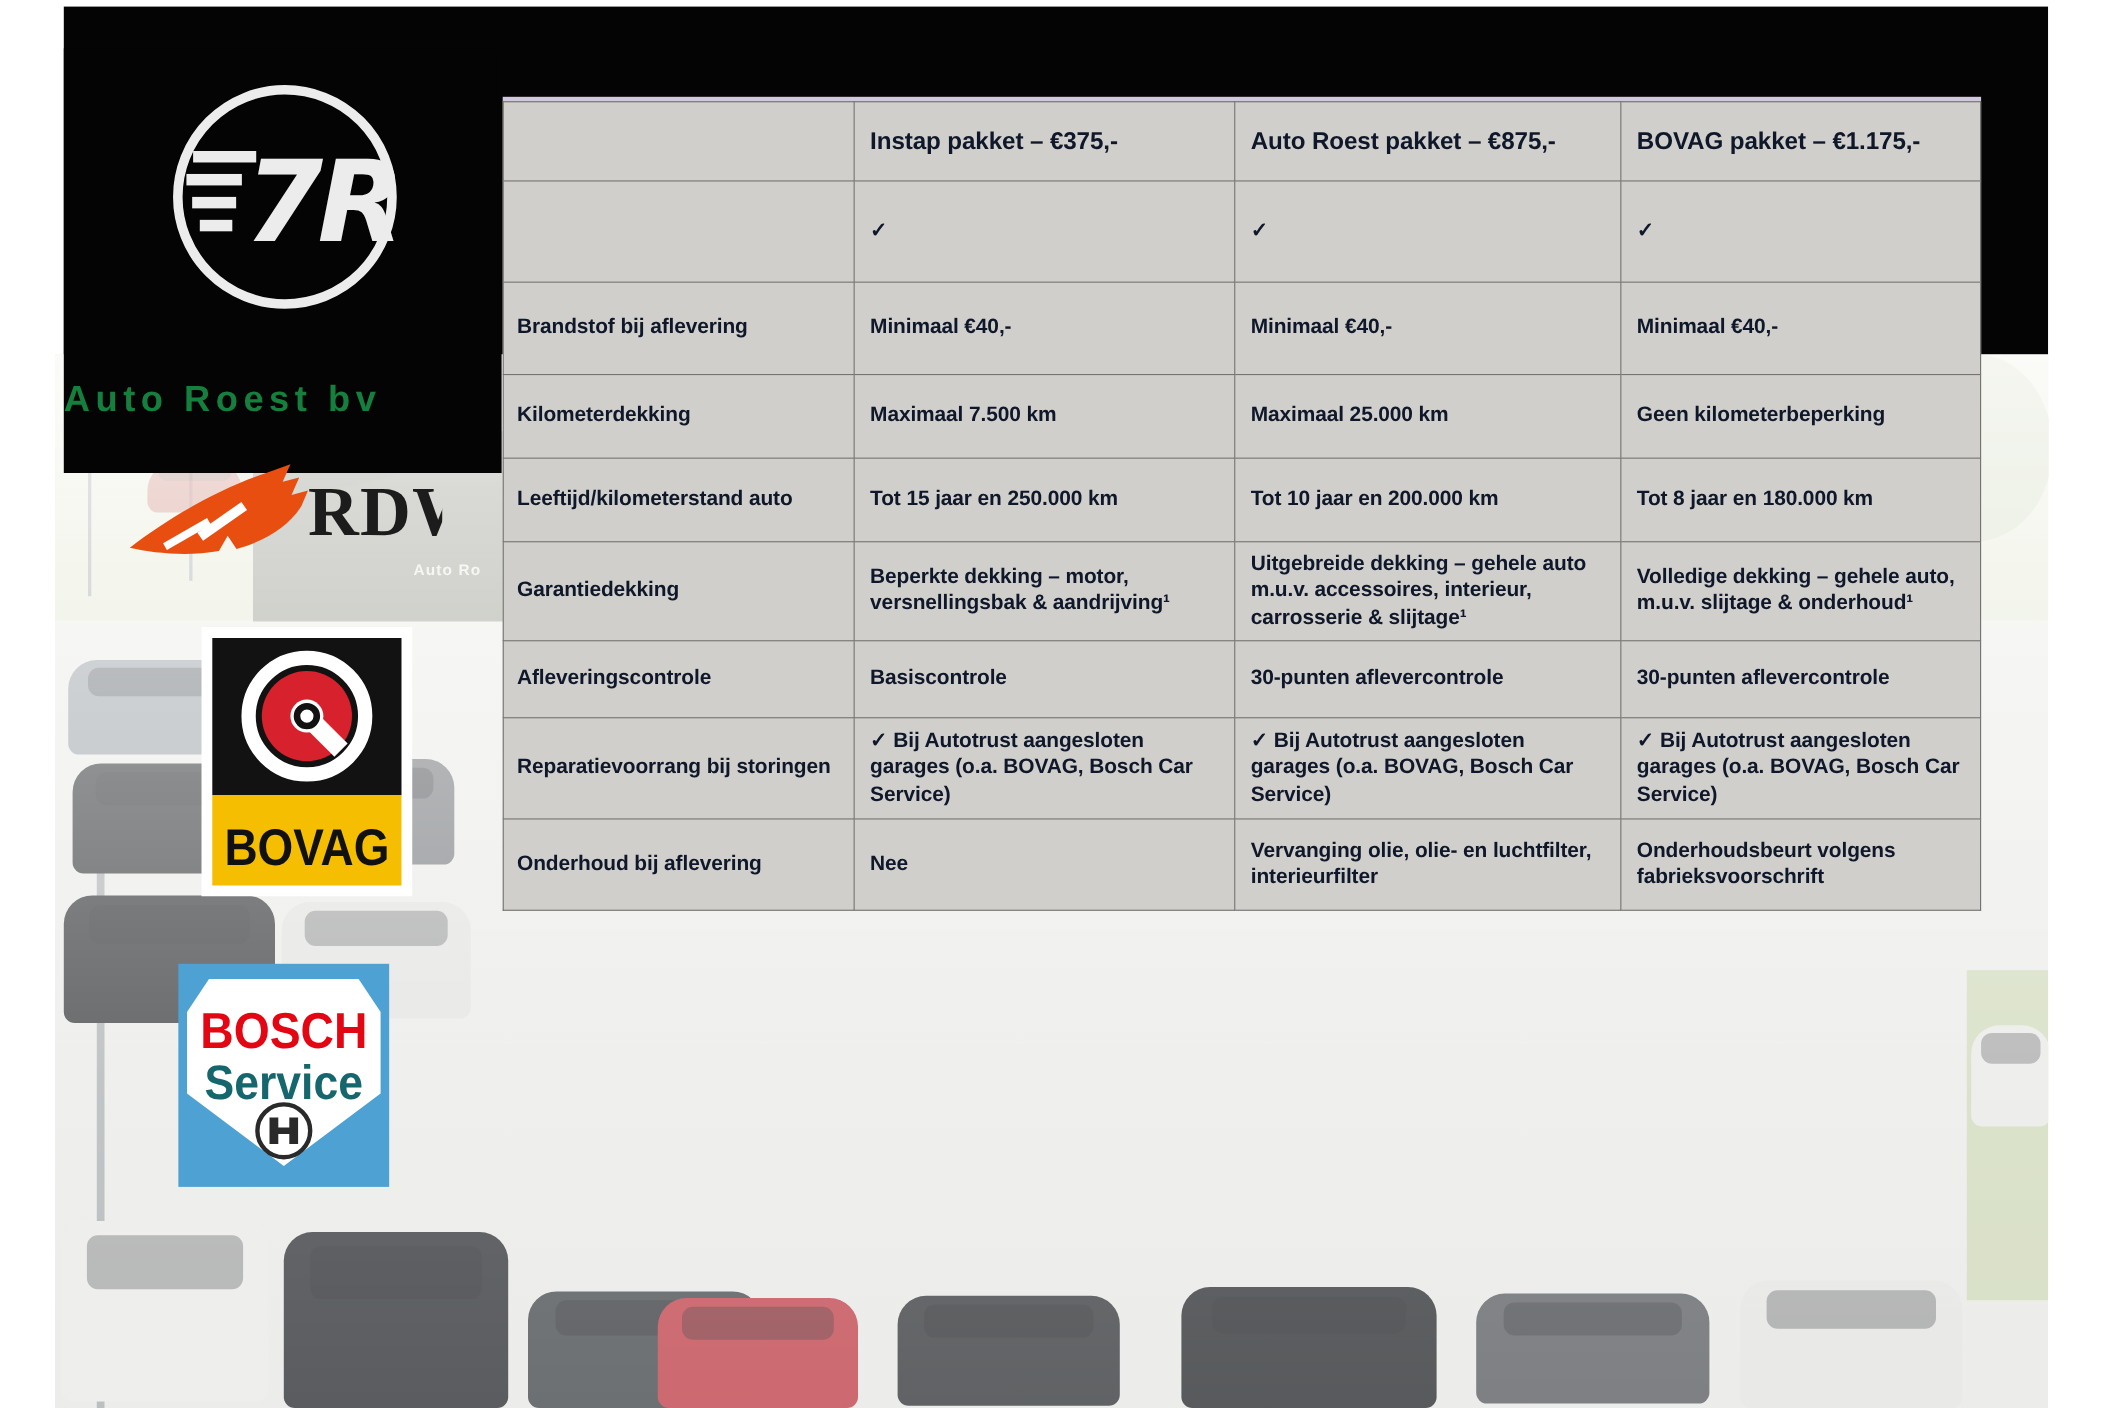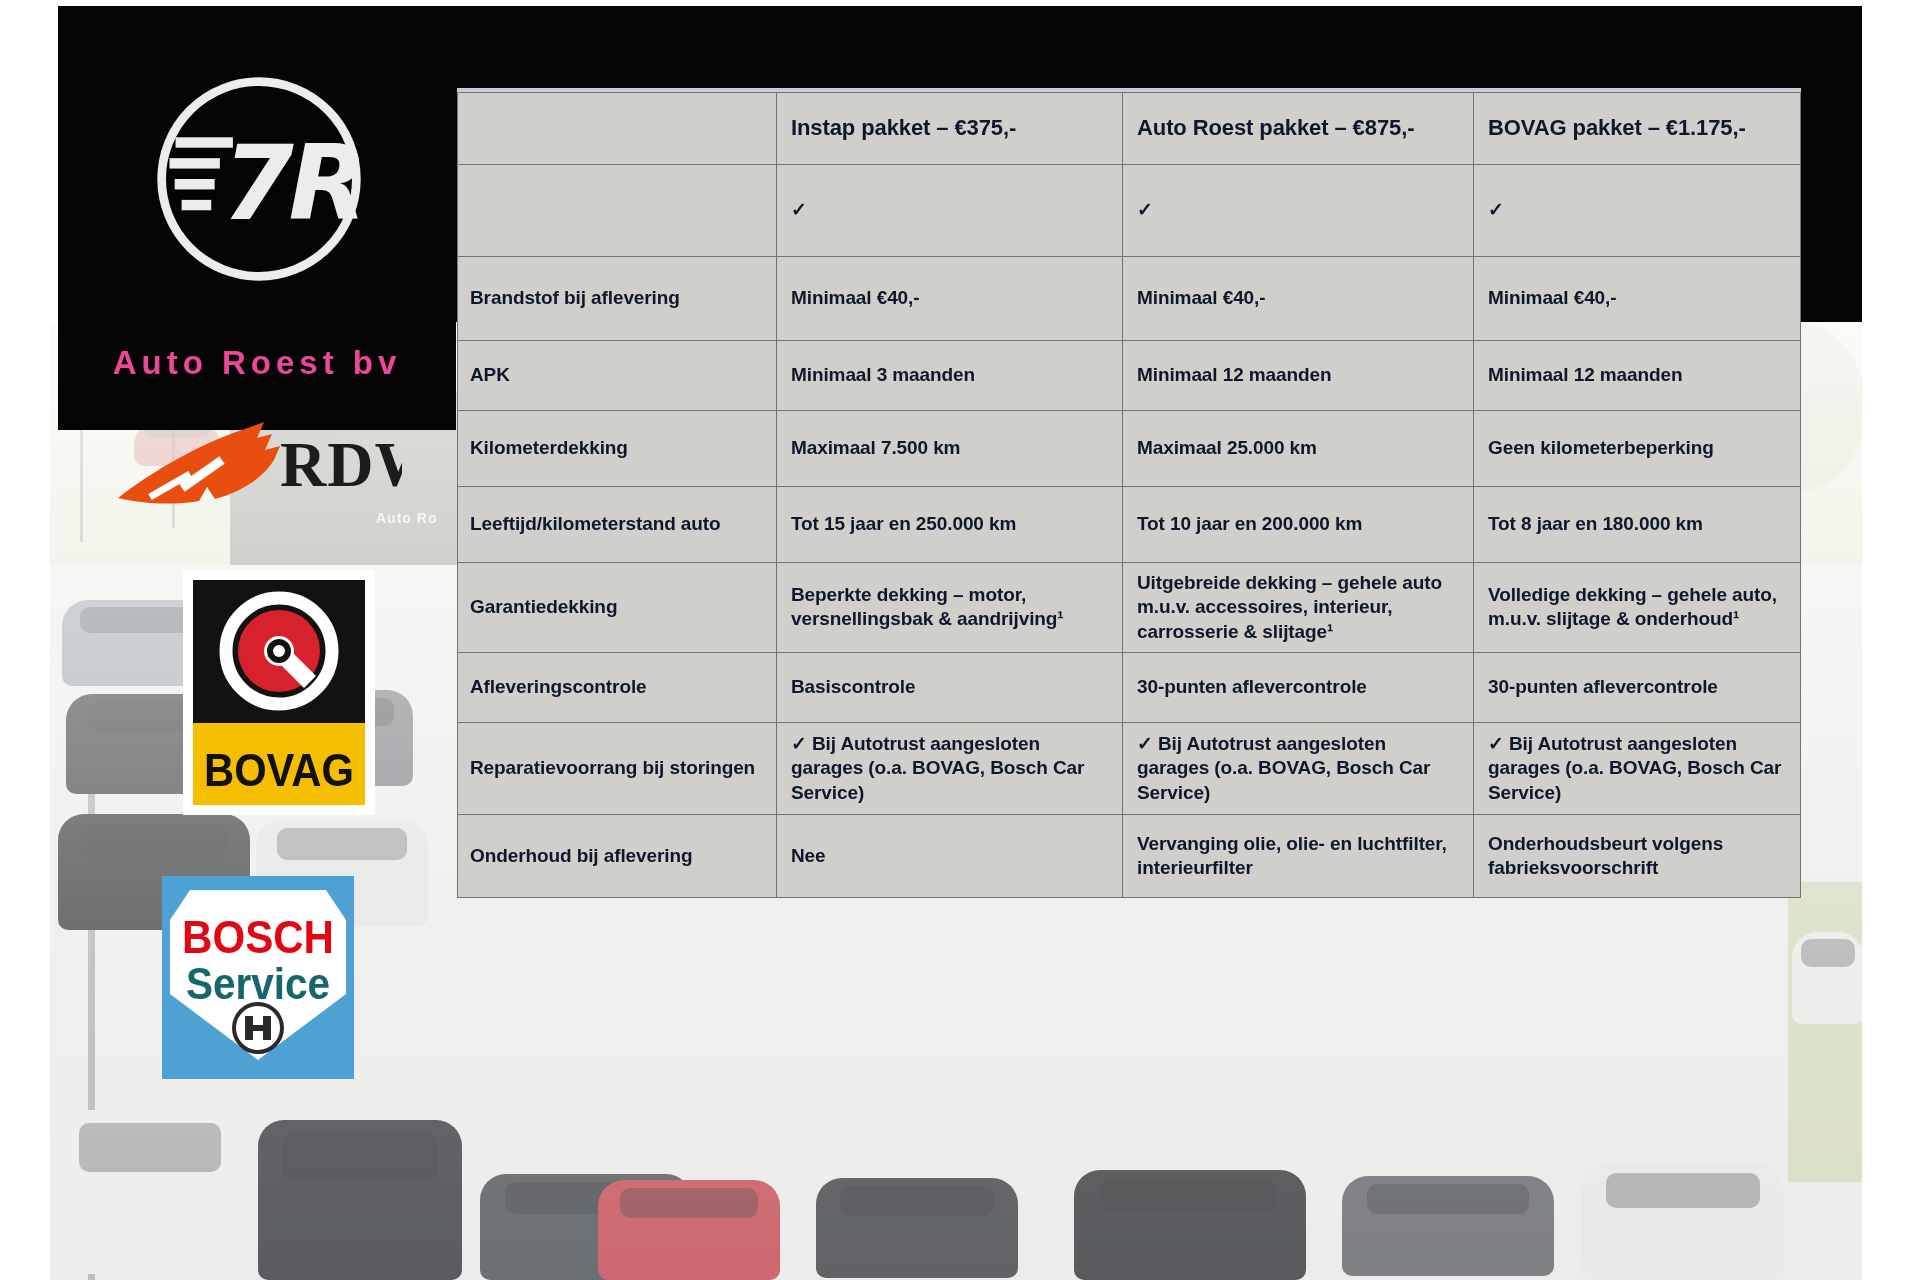--- a/index.html
+++ b/index.html
@@ -23,21 +23,21 @@
   .car::before{content:"";position:absolute;left:12%;right:12%;top:8%;height:30%;
                background:rgba(25,28,32,.35);border-radius:10px;}
   .photo::after{content:"";position:absolute;inset:0;
      background:linear-gradient(180deg,rgba(255,255,255,.74) 0%,rgba(255,255,255,.52) 30%,
                 rgba(255,255,255,.30) 70%,rgba(255,255,255,.24) 100%);}
 
   
   .black-band{position:absolute;left:8px;top:6px;width:1804px;height:316px;background:#040404;z-index:4;}
   .brand-box{position:absolute;left:8px;top:6px;width:398px;height:386px;background:#040404;z-index:6;margin-top:38px;}
   .brand-mark{position:absolute;left:88px;top:22px;width:226px;height:226px;}
-  .brand-wordmark{position:absolute;left:0;width:100%;top:300px;text-align:center;color:#ec4899;
+  .brand-wordmark{position:absolute;left:0;width:100%;top:300px;color:#15803d;
                   font-size:33px;font-weight:bold;letter-spacing:5px;}
 
   
   .rdw{position:absolute;left:62px;top:400px;width:290px;height:120px;z-index:6;}
   .bovag{position:absolute;left:133px;top:570px;width:192px;height:245px;z-index:6;}
   .bosch{position:absolute;left:112px;top:876px;width:192px;height:203px;z-index:6;}
 
   
   .pkg-wrap{position:absolute;left:407px;top:88px;z-index:5;border-top:4px solid #cfc8de;}
   table.pkg{border-collapse:collapse;table-layout:fixed;width:1343px;background:#d0cfcb;
@@ -153,26 +153,20 @@
           <td>✓</td>
           <td>✓</td>
           <td>✓</td>
         </tr>
         <tr class="r3">
           <th>Brandstof bij aflevering</th>
           <td>Minimaal €40,-</td>
           <td>Minimaal €40,-</td>
           <td>Minimaal €40,-</td>
         </tr>
-        <tr class="r5">
-          <th>APK</th>
-          <td>Minimaal 3 maanden</td>
-          <td>Minimaal 12 maanden</td>
-          <td>Minimaal 12 maanden</td>
-        </tr>
         <tr class="r7">
           <th>Kilometerdekking</th>
           <td>Maximaal 7.500 km</td>
           <td>Maximaal 25.000 km</td>
           <td>Geen kilometerbeperking</td>
         </tr>
         <tr class="r8">
           <th>Leeftijd/kilometerstand auto</th>
           <td>Tot 15 jaar en 250.000 km</td>
           <td>Tot 10 jaar en 200.000 km</td>

